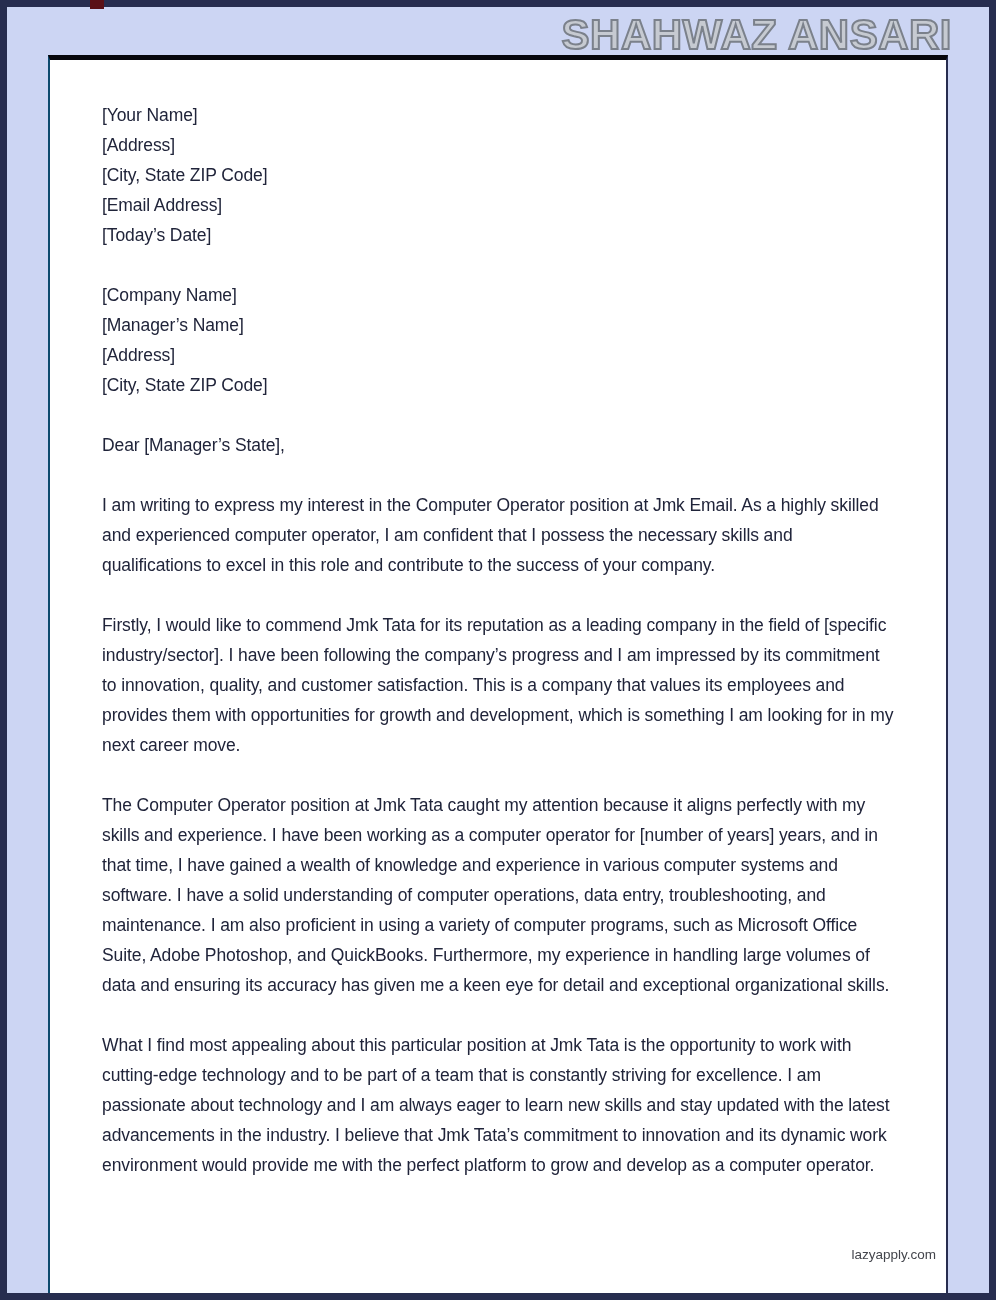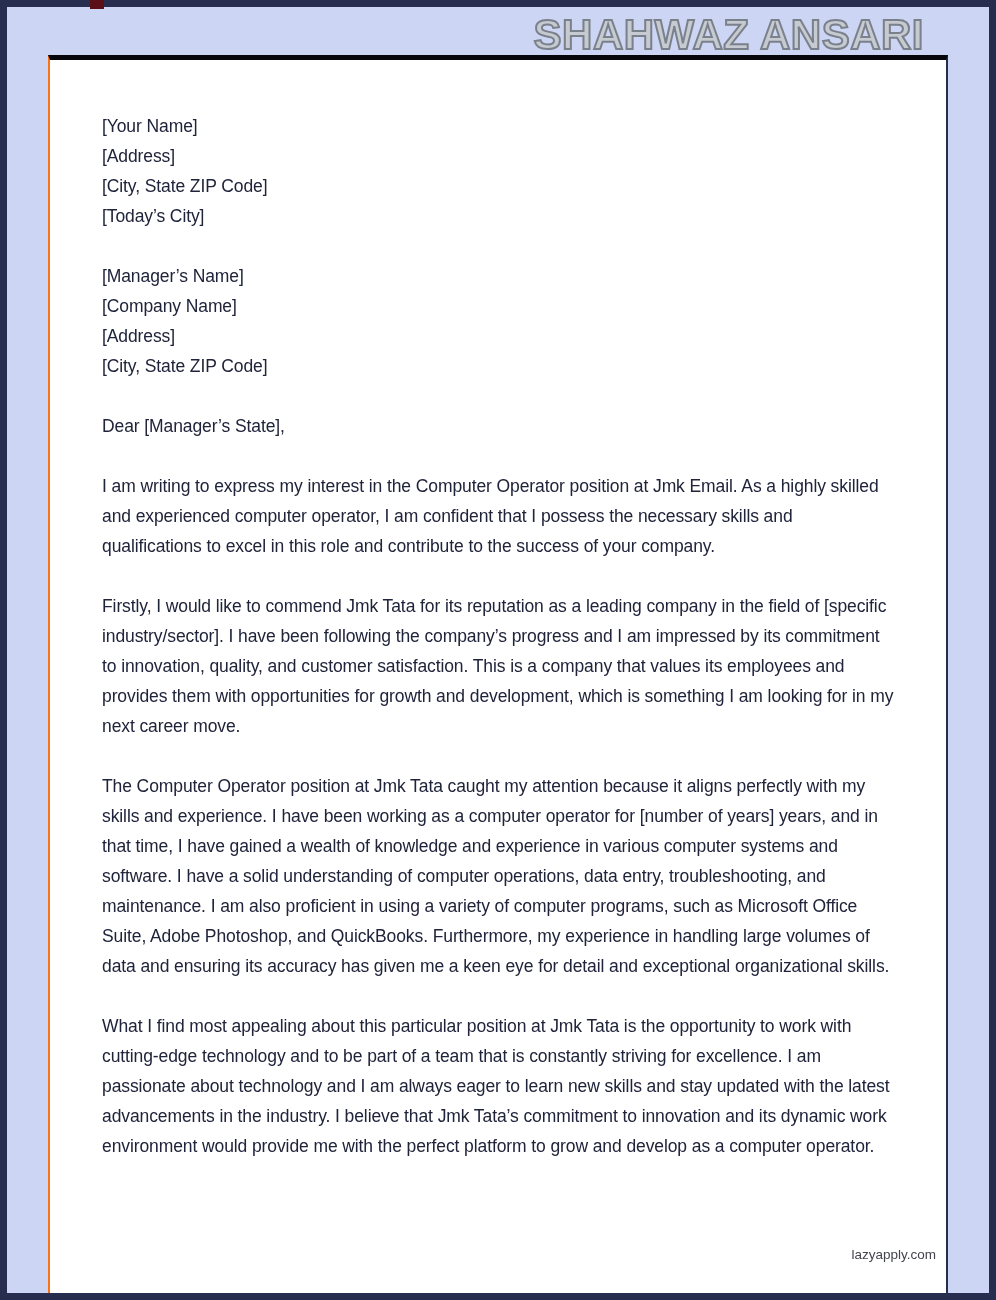--- a/index.html
+++ b/index.html
@@ -28,43 +28,43 @@
     width: 14px;
     height: 9px;
     background: #5a1016;
     z-index: 21;
   }
 
   
   .brand-header {
     position: absolute;
     top: 11px;
-    right: 72px;
+    right: 44px;
     font-size: 42px;
     font-weight: 700;
     letter-spacing: 0.5px;
     text-transform: uppercase;
     color: #c6cad1;
     -webkit-text-stroke: 2px #7b818b;
     white-space: nowrap;
     z-index: 2;
   }
 
   
   .page {
     position: absolute;
     left: 48px;
     top: 55px;
     width: 900px;
     height: 1245px;
     background: #ffffff;
     border-top: 5px solid #06060c;
-    border-left: 2px solid #f97316;
+    border-left: 2px solid #0c4a6e;
     border-right: 2px solid #272d4f;
-    padding: 51px 50px 0 52px;
+    padding: 40px 50px 0 52px;
     z-index: 1;
   }
 
   .line, .para {
     font-size: 17.5px;
     line-height: 30px;
     color: #20243a;
     letter-spacing: -0.1px;
   }
   .block { margin-bottom: 30px; }
@@ -83,26 +83,27 @@
 <body>
 
 <div class="brand-header">SHAHWAZ ANSARI</div>
 
 <div class="page">
 
   <div class="block">
     <div class="line">[Your Name]</div>
     <div class="line">[Address]</div>
     <div class="line">[City, State ZIP Code]</div>
-    <div class="line">[Today’s City]</div>
+    <div class="line">[Email Address]</div>
+    <div class="line">[Today’s Date]</div>
   </div>
 
   <div class="block">
+    <div class="line">[Company Name]</div>
     <div class="line">[Manager’s Name]</div>
-    <div class="line">[Company Name]</div>
     <div class="line">[Address]</div>
     <div class="line">[City, State ZIP Code]</div>
   </div>
 
   <div class="block line">Dear [Manager’s State],</div>
 
   <div class="para">I am writing to express my interest in the Computer Operator position at Jmk Email. As a highly skilled and experienced computer operator, I am confident that I possess the necessary skills and qualifications to excel in this role and contribute to the success of your company.</div>
   <div class="para">Firstly, I would like to commend Jmk Tata for its reputation as a leading company in the field of [specific industry/sector]. I have been following the company’s progress and I am impressed by its commitment to innovation, quality, and customer satisfaction. This is a company that values its employees and provides them with opportunities for growth and development, which is something I am looking for in my next career move.</div>
   <div class="para">The Computer Operator position at Jmk Tata caught my attention because it aligns perfectly with my skills and experience. I have been working as a computer operator for [number of years] years, and in that time, I have gained a wealth of knowledge and experience in various computer systems and software. I have a solid understanding of computer operations, data entry, troubleshooting, and maintenance. I am also proficient in using a variety of computer programs, such as Microsoft Office Suite, Adobe Photoshop, and QuickBooks. Furthermore, my experience in handling large volumes of data and ensuring its accuracy has given me a keen eye for detail and exceptional organizational skills.</div>
   <div class="para">What I find most appealing about this particular position at Jmk Tata is the opportunity to work with cutting-edge technology and to be part of a team that is constantly striving for excellence. I am passionate about technology and I am always eager to learn new skills and stay updated with the latest advancements in the industry. I believe that Jmk Tata’s commitment to innovation and its dynamic work environment would provide me with the perfect platform to grow and develop as a computer operator.</div>

